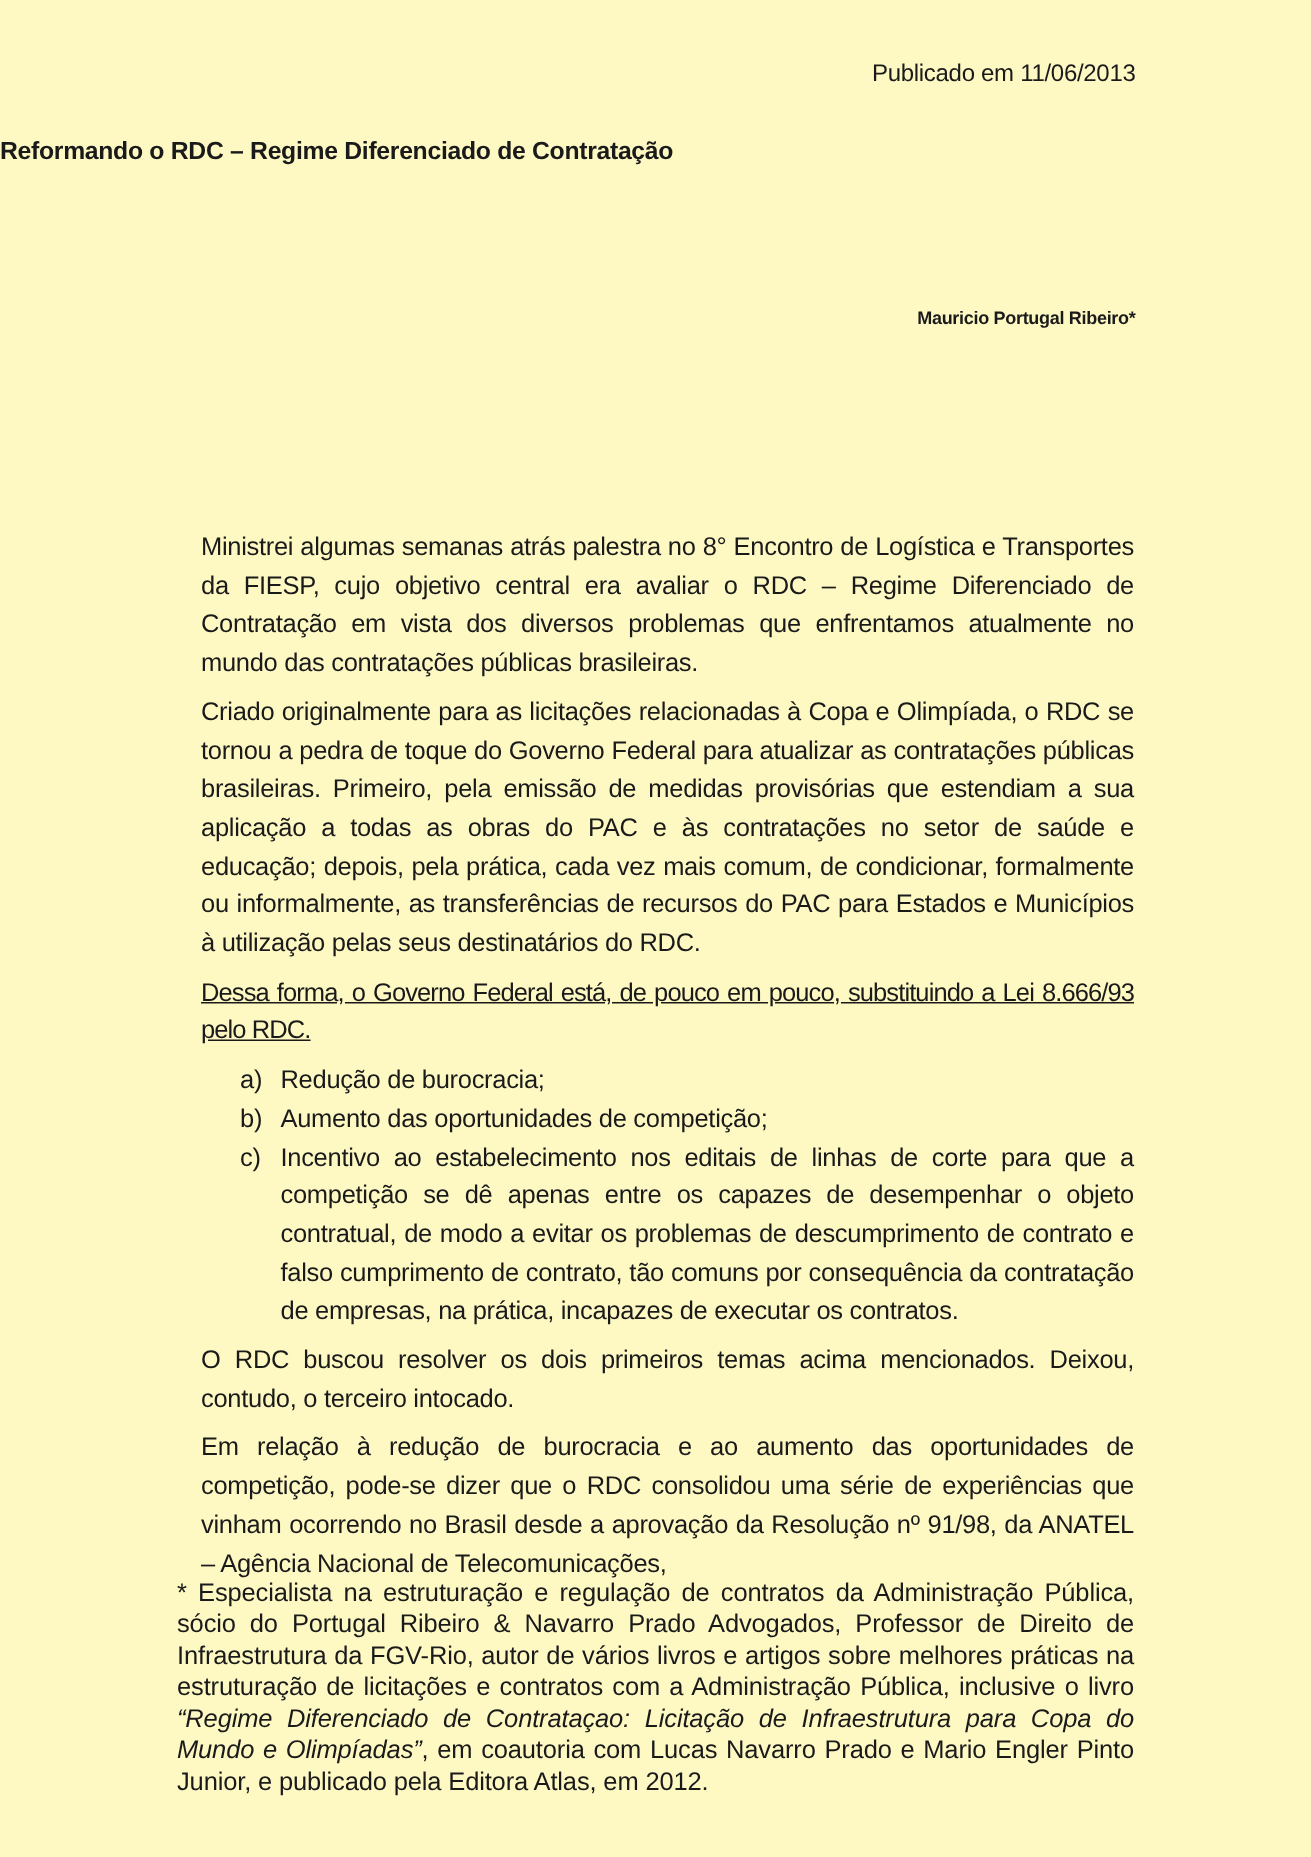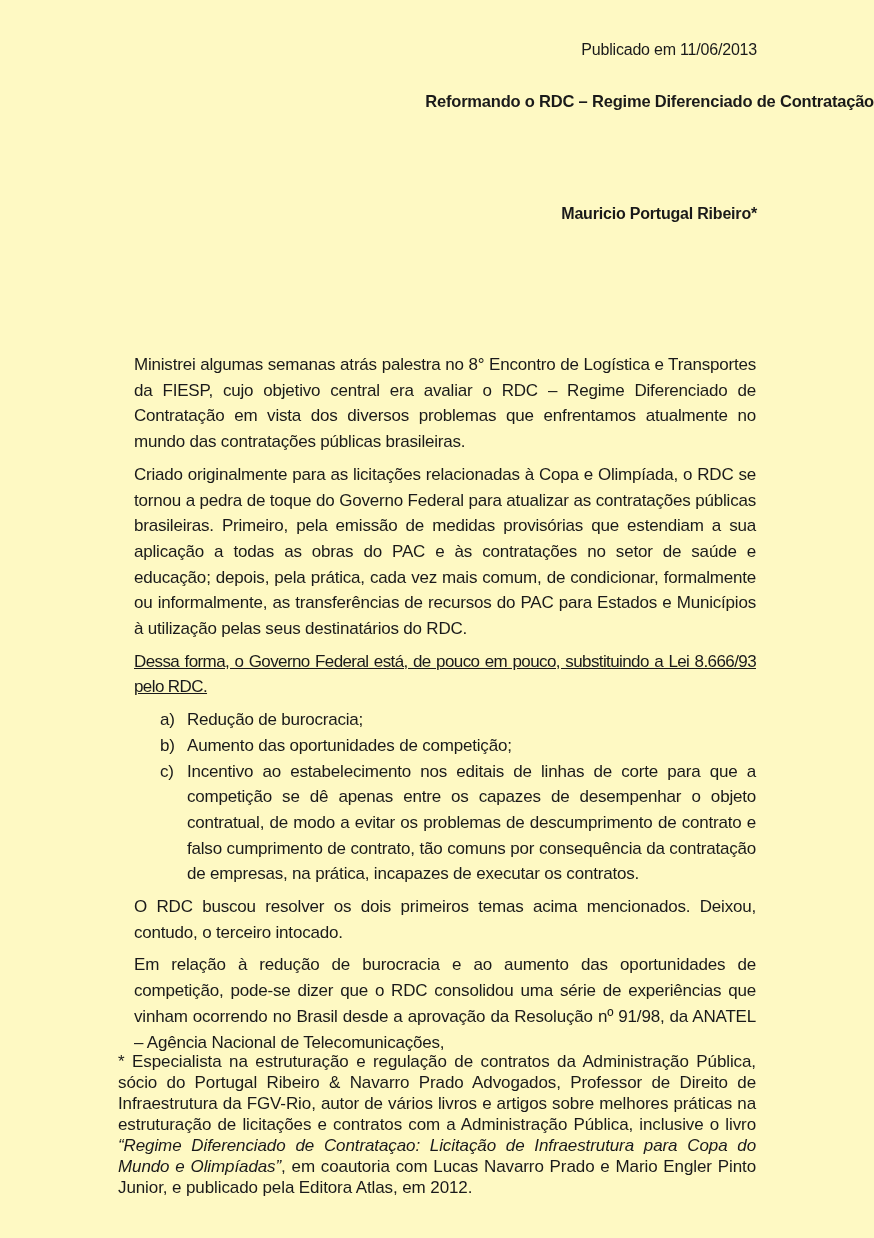--- a/index.html
+++ b/index.html
@@ -22,30 +22,30 @@
     right: 117px;
     font-size: 16px;
     letter-spacing: -0.2px;
     white-space: nowrap;
   }
   .doc-title {
     position: absolute;
     top: 92px;
     left: 0;
     right: 0;
-    text-align: right;
+    text-align: left;
     font-size: 16.5px;
     font-weight: bold;
     letter-spacing: -0.2px;
   }
   .author {
     position: absolute;
     top: 205px;
     right: 117px;
-    font-size: 16px;
+    font-size: 12px;
     font-weight: bold;
     letter-spacing: -0.2px;
     white-space: nowrap;
   }
   .body-text {
     position: absolute;
     top: 352px;
     left: 134px;
     right: 118px;
     font-size: 17px;

